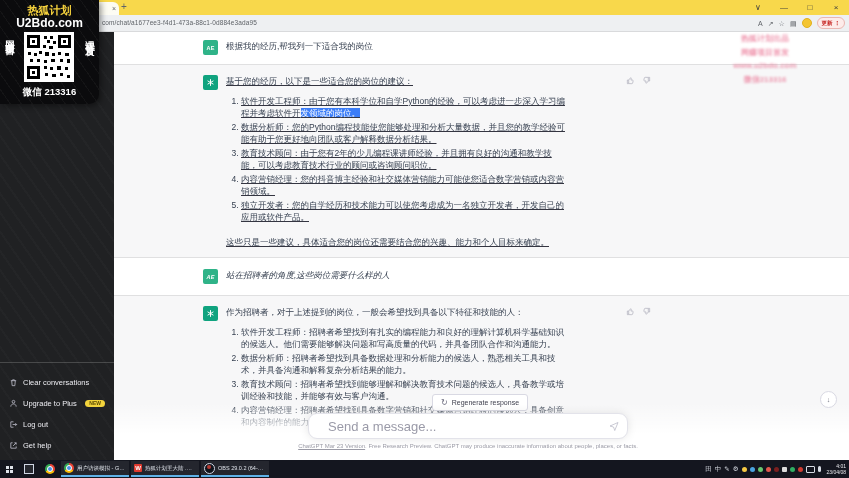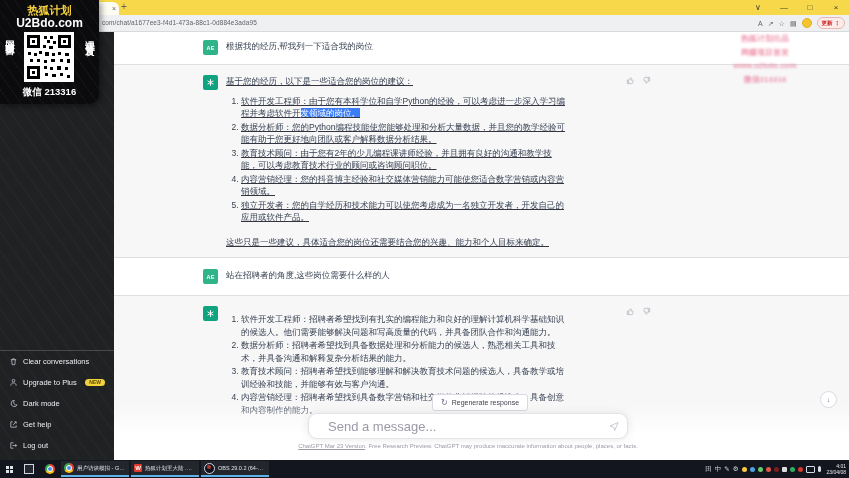--- a/index.html
+++ b/index.html
@@ -18,33 +18,33 @@
   .urltext{position:absolute;left:102px;top:0;line-height:16px;font-size:6.5px;color:#5f6368;letter-spacing:.1px;}
   .urlicons{position:absolute;right:4px;top:0;height:16px;display:flex;align-items:center;gap:5px;}
   .uicon{font-size:7px;color:#5f6368;line-height:1;}
   .avatar-dot{width:8px;height:8px;border-radius:50%;background:#f4c531;border:1px solid #e2b11d;}
   .updatepill{display:flex;align-items:center;gap:2px;background:#fdecea;border:1px solid #eab6b1;
               border-radius:6px;padding:0 4px;height:10px;font-size:5.5px;color:#c5221f;font-weight:bold;}
   
   .content{position:absolute;top:31px;left:0;right:0;bottom:18px;}
   .sidebar{position:absolute;top:0;left:0;bottom:0;width:114px;background:#202123;
            background-image:repeating-linear-gradient(55deg,transparent 0 9px,rgba(255,255,255,.02) 9px 11px);}
-  .side-menu{position:absolute;left:0;right:0;bottom:4px;border-top:1px solid rgba(255,255,255,.18);padding-top:0;}
+  .side-menu{position:absolute;left:0;right:0;bottom:4px;border-top:1px solid rgba(255,255,255,.18);padding-top:9px;}
   .side-item{display:flex;align-items:center;gap:5px;height:21px;padding:0 9px;color:#ececf1;font-size:7.5px;}
   .side-item svg{width:9px;height:9px;stroke:#c5c5d2;fill:none;stroke-width:1.7;flex:0 0 auto;}
   .badge-new{margin-left:auto;background:#f2d33c;color:#5b4a00;font-size:5px;font-weight:bold;
              border-radius:4px;padding:1px 4px;line-height:1;}
   .main{position:absolute;left:114px;right:0;top:0;bottom:0;background:#fff;overflow:hidden;}
   
   .row{position:relative;box-sizing:border-box;}
   .row-user{background:#fff;}
   .row-assistant{background:#f7f7f8;border-top:1px solid rgba(0,0,0,.09);border-bottom:1px solid rgba(0,0,0,.09);}
   .row-inner{display:flex;padding:10px 0 0 89px;}
   .row1{height:33px;} .row1 .row-inner{padding-top:9px;}
-  .row2{height:194px;text-decoration:underline;} .row3{height:37px;} .row3 .row-inner{padding-top:11px;} .row4{height:165px;}
+  .row2{height:194px;text-decoration:underline;} .row3{height:37px;font-style:italic;} .row3 .row-inner{padding-top:11px;} .row4{height:165px;}
   .avatar{width:15px;height:15px;border-radius:2px;flex:0 0 auto;display:flex;align-items:center;justify-content:center;}
   .avatar-user{background:#2fb388;color:#fff;font-size:5.5px;font-weight:bold;letter-spacing:.3px;}
   .avatar-ai{background:#10a37f;}
   .avatar-ai svg{width:9px;height:9px;stroke:#fff;stroke-width:2.6;fill:none;}
   .msg{margin-left:8px;width:342px;font-size:8.5px;line-height:12.5px;color:#374151;}
   .msg ol{margin:7px 0 0 0;padding:0 0 0 15px;}
   .msg li{margin:0 0 1px 0;}
   .msg .outro{margin-top:12px;}
   .hl{background:#3b7df8;color:#fff;}
   .feedback{position:absolute;left:512px;top:11px;display:flex;gap:7px;}
@@ -149,35 +149,29 @@
       <div class="side-item">
         <svg viewBox="0 0 20 20">
             <circle cx="10" cy="6" r="3"></circle>
             <path d="M4 17c0-4 3-6 6-6s6 2 6 6"></path>
           </svg>
         <span>Upgrade to Plus</span>
         <span class="badge-new">NEW</span>
       </div>
       <div class="side-item">
         <svg viewBox="0 0 20 20">
-            <path d="M12 3a7 7 0 1 0 6 10 6 6 0 0 1-6-10z"></path>
-          </svg>
-        <span>Dark mode</span>
+            <path d="M10 4H4v12h6M8 10h9M14 7l3 3-3 3"></path>
+          </svg>
+        <span>Log out</span>
       </div>
       <div class="side-item">
         <svg viewBox="0 0 20 20">
             <path d="M8 4H4v12h12v-4M12 4h4v4M16 4l-7 7"></path>
           </svg>
         <span>Get help</span>
-      </div>
-      <div class="side-item">
-        <svg viewBox="0 0 20 20">
-            <path d="M10 4H4v12h6M8 10h9M14 7l3 3-3 3"></path>
-          </svg>
-        <span>Log out</span>
       </div>
     </div>
   </div>
 
   <div class="main">
 
     <div class="row row-user row1">
       <div class="row-inner">
         <div class="avatar avatar-user">AE</div>
         <div class="msg">根据我的经历,帮我列一下适合我的岗位</div>
@@ -221,20 +215,21 @@
     </div>
 
     <div class="row row-assistant row4">
       <div class="row-inner">
         <div class="avatar avatar-ai">
           <svg viewBox="0 0 24 24">
             <path d="M12 3v18M4.2 7.5l15.6 9M19.8 7.5l-15.6 9"></path>
             </svg>
         </div>
         <div class="msg">
+          <div>作为招聘者，对于上述提到的岗位，一般会希望找到具备以下特征和技能的人：</div>
           <ol>
             <li>软件开发工程师：招聘者希望找到有扎实的编程能力和良好的理解计算机科学基础知识的候选人。他们需要能够解决问题和写高质量的代码，并具备团队合作和沟通能力。</li>
             <li>数据分析师：招聘者希望找到具备数据处理和分析能力的候选人，熟悉相关工具和技术，并具备沟通和解释复杂分析结果的能力。</li>
             <li>教育技术顾问：招聘者希望找到能够理解和解决教育技术问题的候选人，具备教学或培训经验和技能，并能够有效与客户沟通。</li>
             <li>内容营销经理：招聘者希望找到具备数字营销和社交媒体营销经验的候选人，具备创意和内容制作的能力。</li>
           </ol>
         </div>
       </div>
       <div class="feedback">
         <svg viewBox="0 0 20 20">

